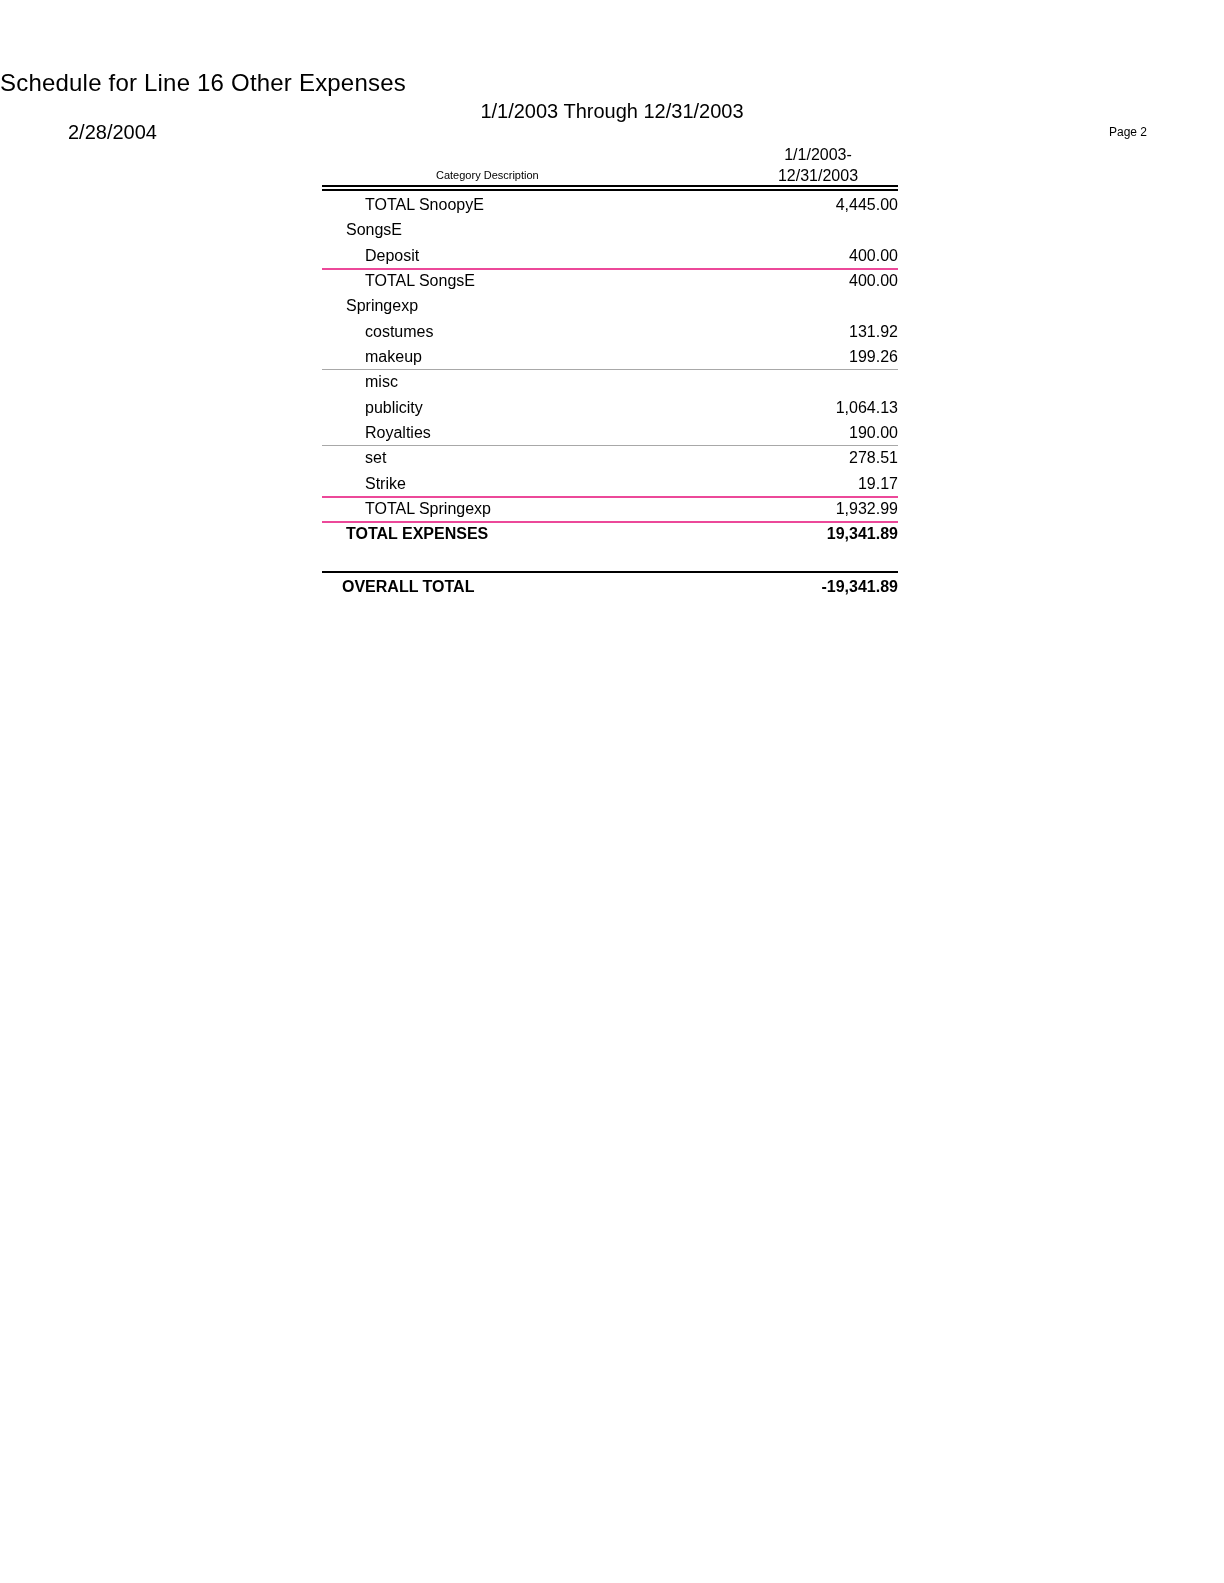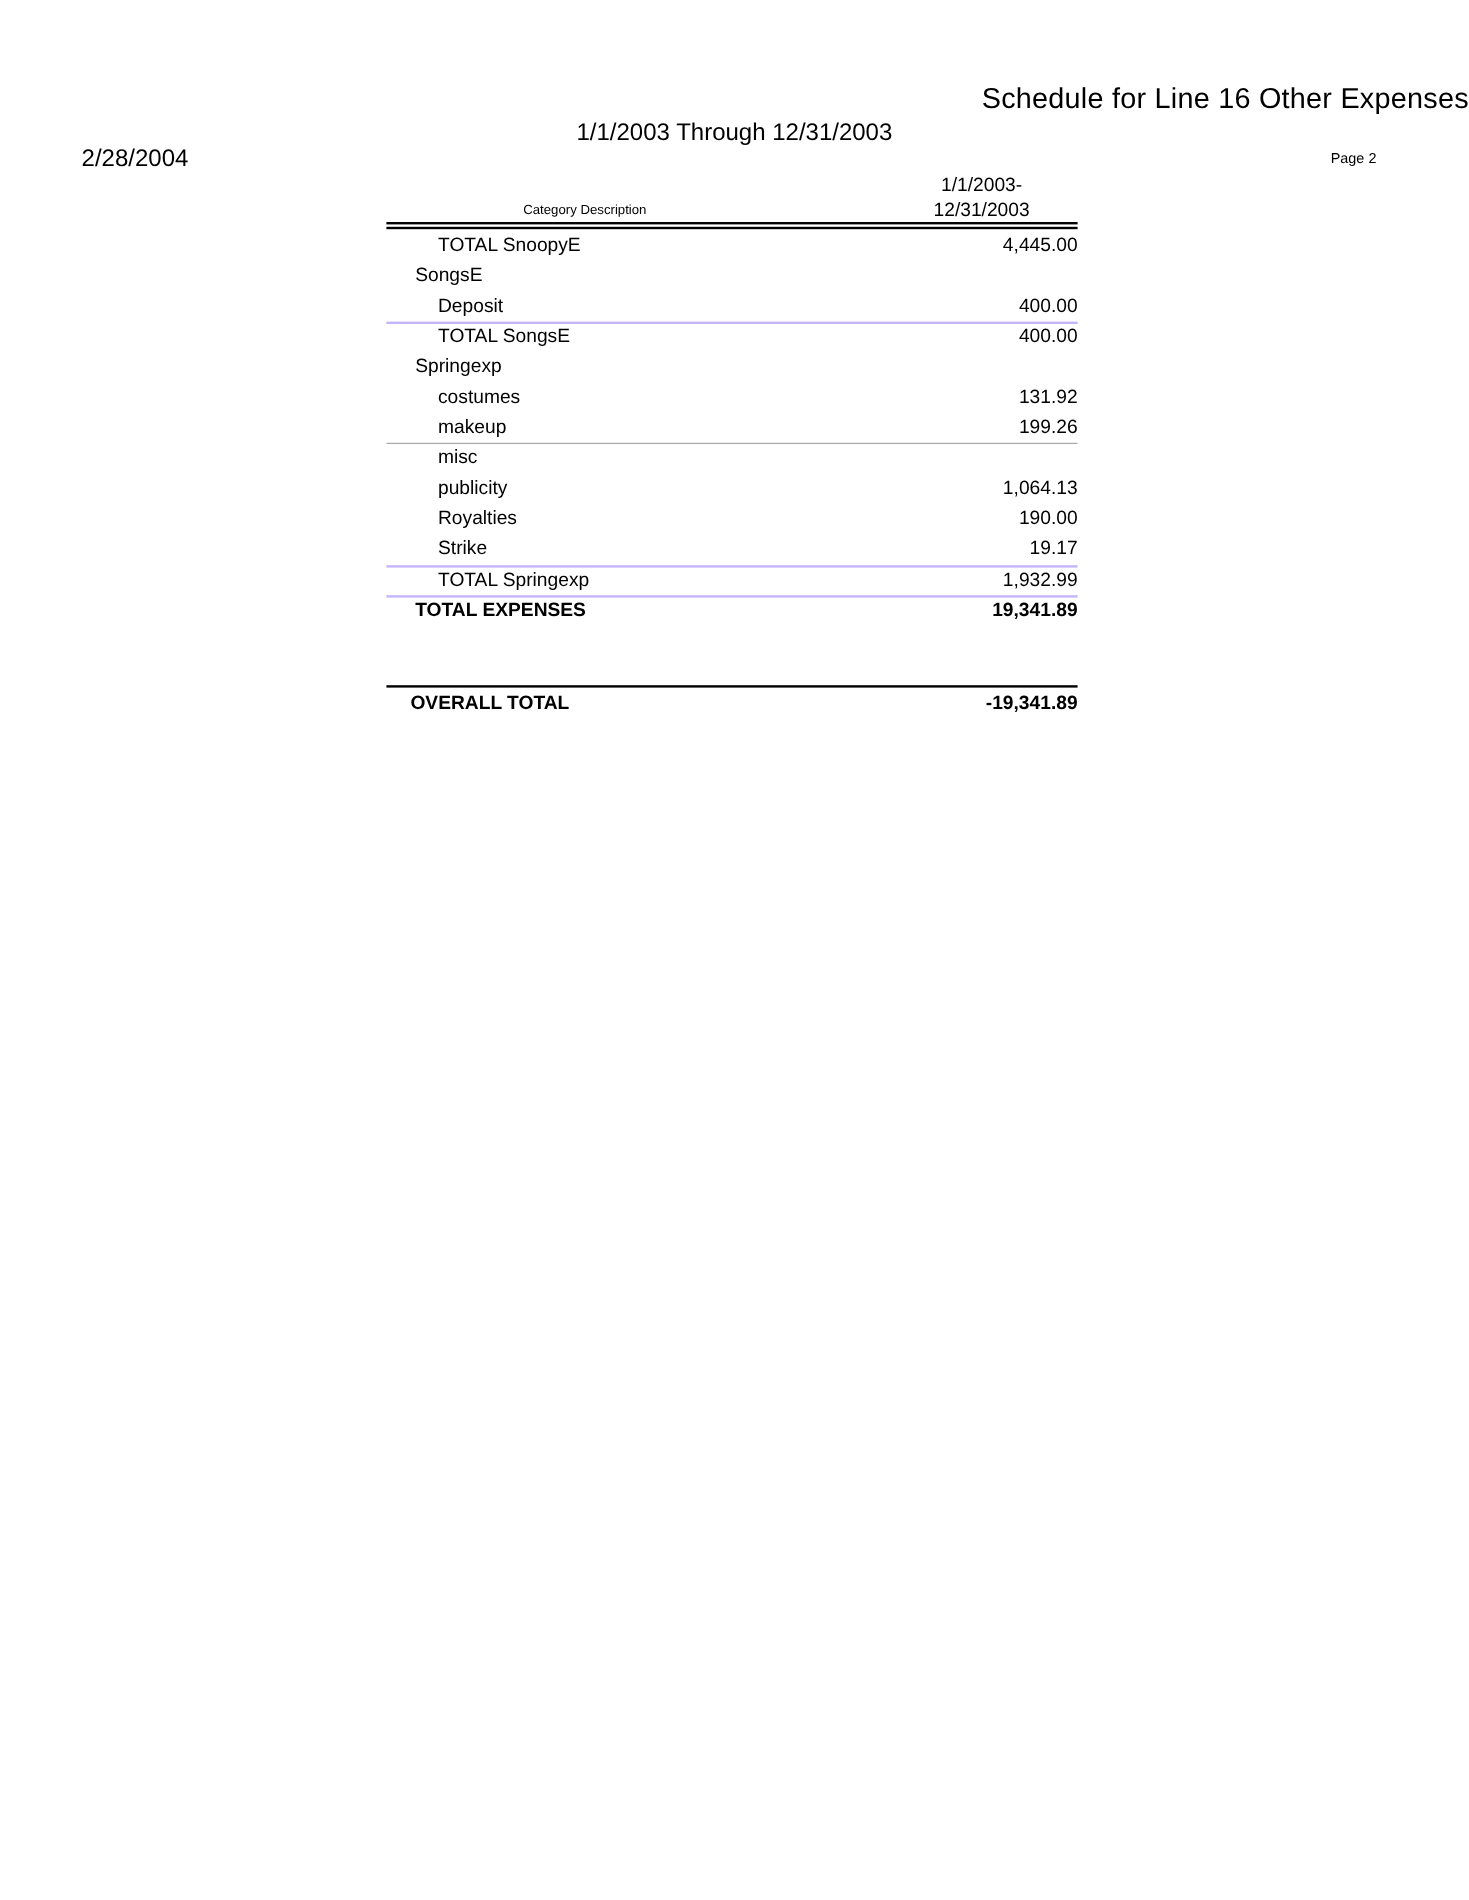--- a/index.html
+++ b/index.html
@@ -14,21 +14,21 @@
     font-family: "Liberation Sans", sans-serif;
     color: #000000;
     overflow: hidden;
   }
   .abs { position: absolute; }
 
   .report-title {
     top: 70px;
     left: 0;
     width: 1224px;
-    text-align: right;
+    text-align: left;
     font-size: 24px;
     line-height: 26px;
     letter-spacing: 0.2px;
   }
   .report-subtitle {
     top: 102px;
     left: 0;
     width: 1224px;
     text-align: center;
     font-size: 20px;
@@ -78,21 +78,21 @@
   }
   .trow {
     height: 25.33px;
     box-sizing: border-box;
     display: flex;
     align-items: flex-start;
     padding-top: 5px;
     font-size: 16px;
     line-height: 16px;
   }
-  .trow.rule-dark  { border-top: 2px solid #c4b5fd; padding-top: 3px; gap: 47px; }
+  .trow.rule-dark  { border-top: 2px solid #ec4899; padding-top: 3px; gap: 47px; }
   .trow.rule-light { border-top: 1px solid #a8a8a8; padding-top: 4px; }
   .trow.bold { font-weight: bold; }
   .cell-label { white-space: pre; }
   .indent-1 .cell-label { padding-left: 24px; }
   .indent-2 .cell-label { padding-left: 43px; }
   .cell-amount {
     flex: 1;
     text-align: right;
     white-space: pre;
   }
@@ -165,20 +165,24 @@
       <span class="cell-label">misc</span>
     </div>
     <div class="trow indent-2">
       <span class="cell-label">publicity</span>
       <span class="cell-amount">1,064.13</span>
     </div>
     <div class="trow indent-2">
       <span class="cell-label">Royalties</span>
       <span class="cell-amount">190.00</span>
     </div>
+    <div class="trow indent-2 rule-light">
+      <span class="cell-label">set</span>
+      <span class="cell-amount">278.51</span>
+    </div>
     <div class="trow indent-2">
       <span class="cell-label">Strike</span>
       <span class="cell-amount">19.17</span>
     </div>
     <div class="trow indent-2 rule-dark">
       <span class="cell-label">TOTAL Springexp</span>
       <span class="cell-amount">1,932.99</span>
     </div>
     <div class="trow indent-1 bold rule-dark">
       <span class="cell-label">TOTAL EXPENSES</span>

